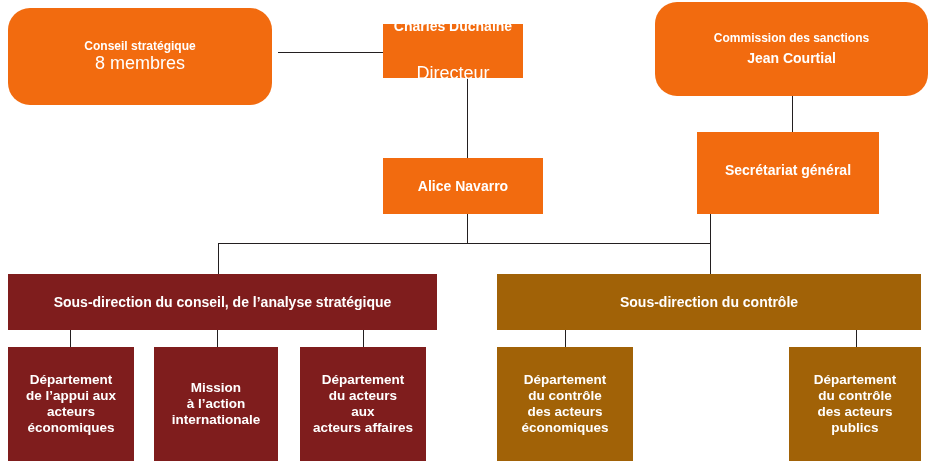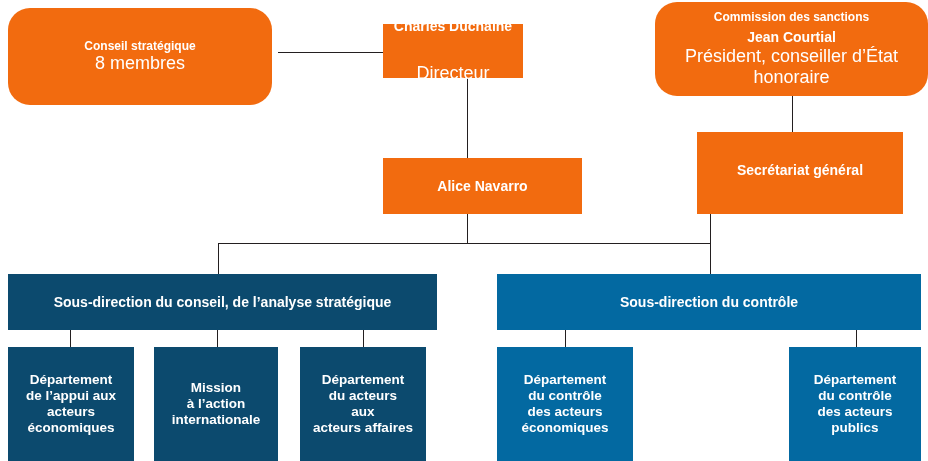--- a/index.html
+++ b/index.html
@@ -19,22 +19,22 @@
     align-items:center;
     justify-content:center;
     text-align:center;
     color:#ffffff;
     line-height:1.18;
     padding:4px 8px;
   }
 
   
   .c-orange{background:#F26B0F;}
-  .c-amber{background:#0c4a6e;}
-  .c-green{background:#0369a1;}
+  .c-amber{background:#7f1d1d;}
+  .c-green{background:#a16207;}
 
   .rounded{border-radius:22px;}
 
   
   .line{position:absolute;background:#231f20;}
   .h{height:1px;}
   .v{width:1px;}
 
   
   .t-title{font-size:12px;font-weight:bold;}
@@ -79,28 +79,27 @@
 
   <div class="node c-orange" style="left:383px;top:24px;width:140px;height:54px;gap:29px;">
     <div class="t-name">Charles Duchaine</div>
     <div class="t-role">Directeur</div>
   </div>
 
   <div class="node c-orange rounded" style="left:655px;top:2px;width:273px;height:94px;">
     <div class="t-title">Commission des sanctions</div>
     <div class="sp"></div>
     <div class="t-name">Jean Courtial</div>
-    <div class="t-role">Président, conseiller d’État honoraire</div>
   </div>
 
-  <div class="node c-orange" style="left:383px;top:158px;width:199px;height:56px;align-items:center;">
+  <div class="node c-orange" style="left:383px;top:158px;width:160px;height:56px;align-items:center;">
     <div class="t-name">Alice Navarro</div>
   </div>
 
-  <div class="node c-orange" style="left:697px;top:132px;width:206px;height:82px;">
+  <div class="node c-orange" style="left:697px;top:132px;width:182px;height:82px;">
     <div class="t-name">Secrétariat général</div>
     <div class="sp"></div>
   </div>
 
   <div class="node c-amber" style="left:8px;top:274px;width:429px;height:56px;">
     <div class="t-bar">Sous-direction du conseil, de l’analyse stratégique</div>
   </div>
 
   <div class="node c-green" style="left:497px;top:274px;width:424px;height:56px;">
     <div class="t-bar">Sous-direction du contrôle</div>

